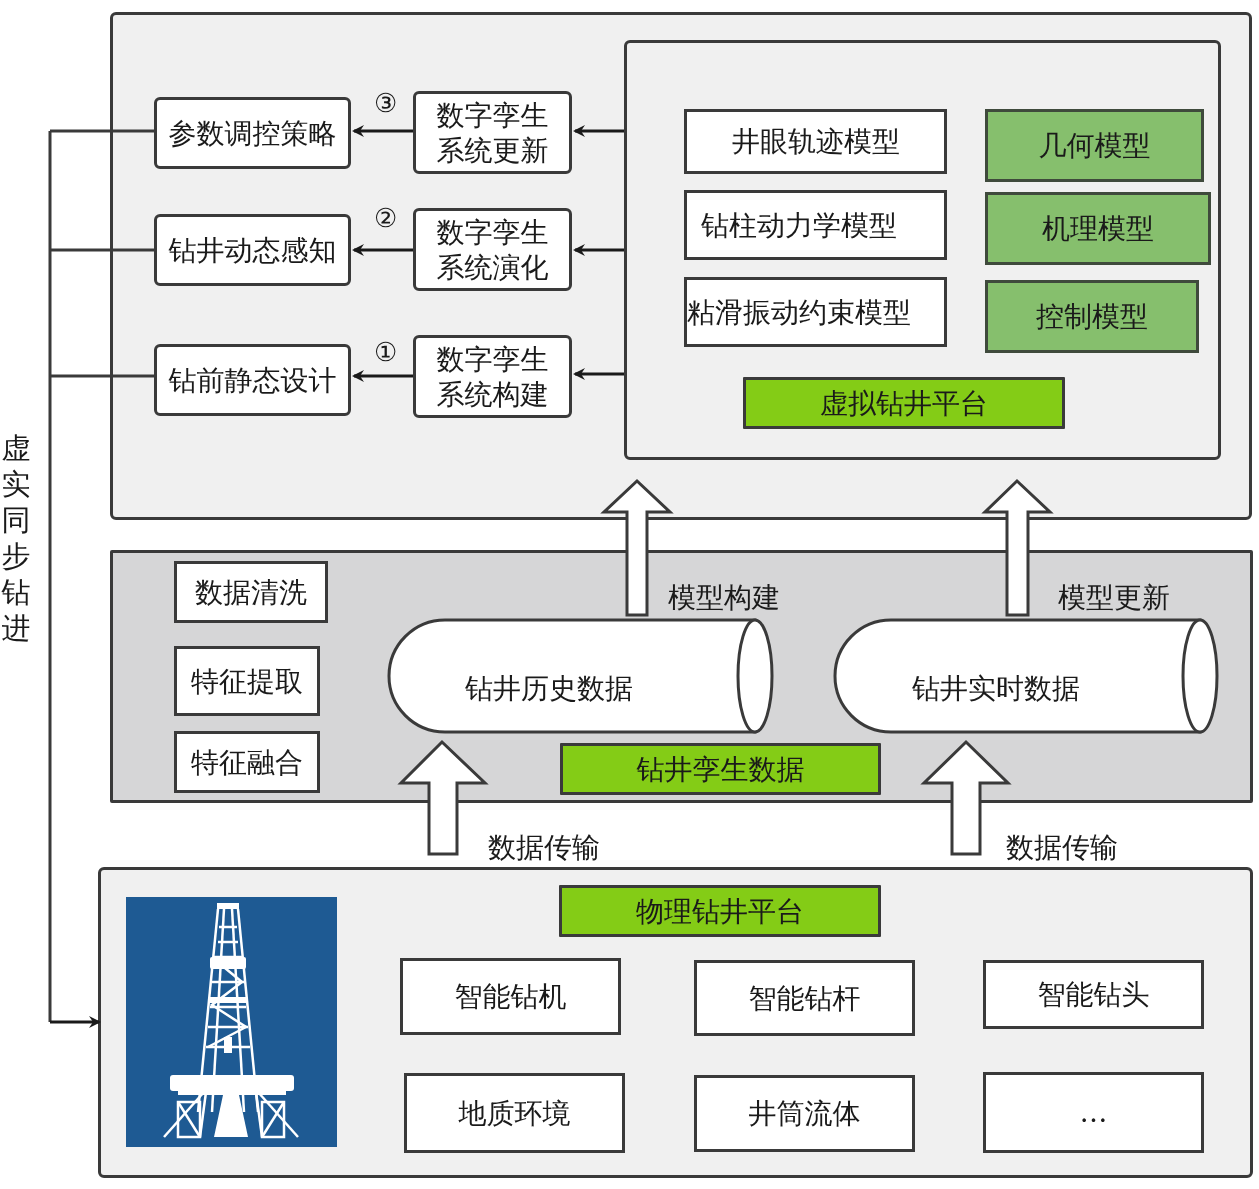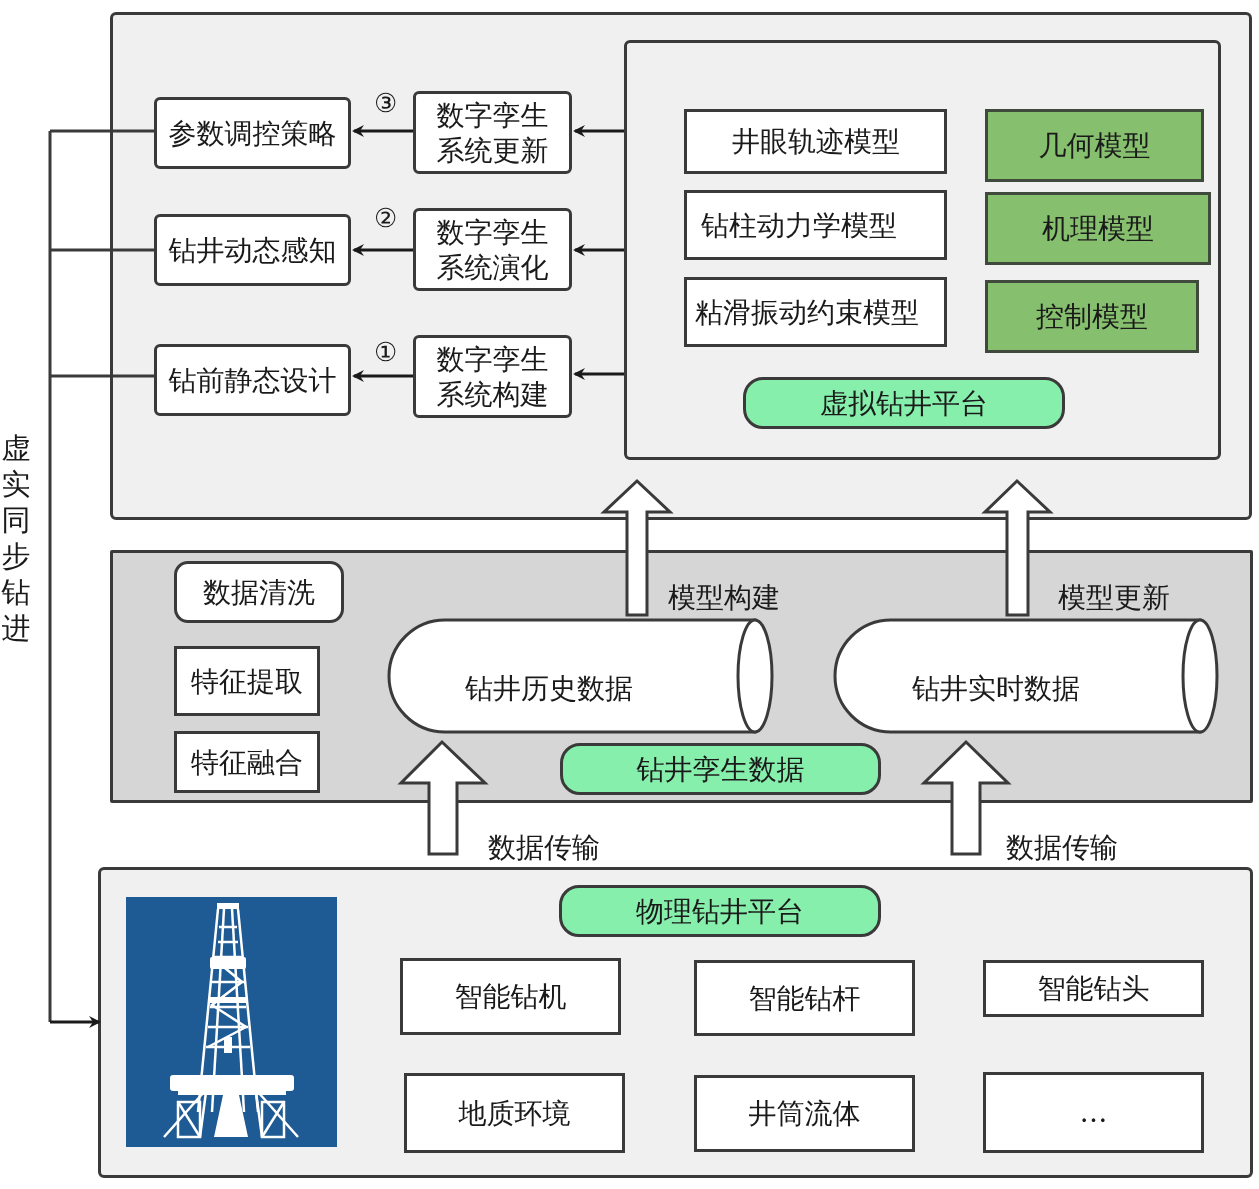--- a/index.html
+++ b/index.html
@@ -6,21 +6,21 @@
   body { width: 1259px; height: 1189px; position: relative; overflow: hidden;
          font-family: "DejaVu Serif", "Liberation Serif", serif; color: #1a1a1a; }
   .abs { position: absolute; box-sizing: border-box; }
   .panel { border: 3px solid #3a3a3a; border-radius: 6px; }
   .panel-light { background: #f0f0f0; }
   .panel-gray { background: #d6d6d7; border-radius: 2px; }
   .box { display: flex; align-items: center; justify-content: center; text-align: center;
          background: #ffffff; border: 3px solid #3a3a3a; font-size: 28px; line-height: 1.25; }
   .rounded { border-radius: 6px; }
   .green { background: #86bf6d; border-color: #3f4a3c; }
-  .gold { background: #86efac; border-radius: 20px; }
+  .gold { background: #84cc16; border-radius: 1px; }
   .lbl { font-size: 28px; white-space: nowrap; margin-top: 11px; }
   .circled { font-size: 26px; }
   svg.overlay { position: absolute; left: 0; top: 0; pointer-events: none; }
   .vert { display: flex; flex-direction: column; align-items: center; font-size: 29px; line-height: 36px; }
   .rig { background: #1e5a93; overflow: hidden; }
 </style>
 </head>
 <body>
 
 <div class="abs vert" style="left:0;top:430px;width:32px;">
@@ -62,41 +62,41 @@
 </div>
 
 <div class="abs panel panel-light" style="left:624px;top:40px;width:597px;height:420px;"></div>
 
 <div class="abs box" style="left:684px;top:109px;width:263px;height:65px;justify-content:flex-end;padding-right:44px;">
   <span>井眼轨迹模型</span>
 </div>
 <div class="abs box" style="left:684px;top:190px;width:263px;height:70px;justify-content:flex-start;padding-left:14px;">
   <span>钻柱动力学模型</span>
 </div>
-<div class="abs box" style="left:684px;top:277px;width:263px;height:70px;justify-content:flex-start;padding-left:8px;">
+<div class="abs box" style="left:684px;top:277px;width:263px;height:70px;justify-content:flex-start;padding-left:0;">
   <span>粘滑振动约束模型</span>
 </div>
 
 <div class="abs box green" style="left:985px;top:109px;width:219px;height:73px;">
   <span>几何模型</span>
 </div>
 <div class="abs box green" style="left:985px;top:192px;width:226px;height:73px;">
   <span>机理模型</span>
 </div>
 <div class="abs box green" style="left:985px;top:280px;width:214px;height:73px;">
   <span>控制模型</span>
 </div>
 
 <div class="abs box gold" style="left:743px;top:377px;width:322px;height:52px;">
   <span>虚拟钻井平台</span>
 </div>
 
 <div class="abs panel panel-gray" style="left:110px;top:550px;width:1143px;height:253px;"></div>
 
-<div class="abs box" style="left:174px;top:561px;width:170px;height:62px;border-radius:14px;">
+<div class="abs box" style="left:174px;top:561px;width:154px;height:62px;">
   <span>数据清洗</span>
 </div>
 <div class="abs box" style="left:174px;top:646px;width:146px;height:70px;">
   <span>特征提取</span>
 </div>
 <div class="abs box" style="left:174px;top:731px;width:146px;height:62px;">
   <span>特征融合</span>
 </div>
 
 <div class="abs box gold" style="left:560px;top:743px;width:321px;height:52px;">
@@ -108,21 +108,21 @@
 <div class="abs box gold" style="left:559px;top:885px;width:322px;height:52px;">
   <span>物理钻井平台</span>
 </div>
 
 <div class="abs box" style="left:400px;top:958px;width:221px;height:77px;">
   <span>智能钻机</span>
 </div>
 <div class="abs box" style="left:694px;top:960px;width:221px;height:76px;">
   <span>智能钻杆</span>
 </div>
-<div class="abs box" style="left:983px;top:960px;width:221px;height:57px;">
+<div class="abs box" style="left:983px;top:960px;width:221px;height:69px;">
   <span>智能钻头</span>
 </div>
 <div class="abs box" style="left:404px;top:1073px;width:221px;height:80px;">
   <span>地质环境</span>
 </div>
 <div class="abs box" style="left:694px;top:1075px;width:221px;height:77px;">
   <span>井筒流体</span>
 </div>
 <div class="abs box" style="left:983px;top:1072px;width:221px;height:81px;">
   <span>…</span>

